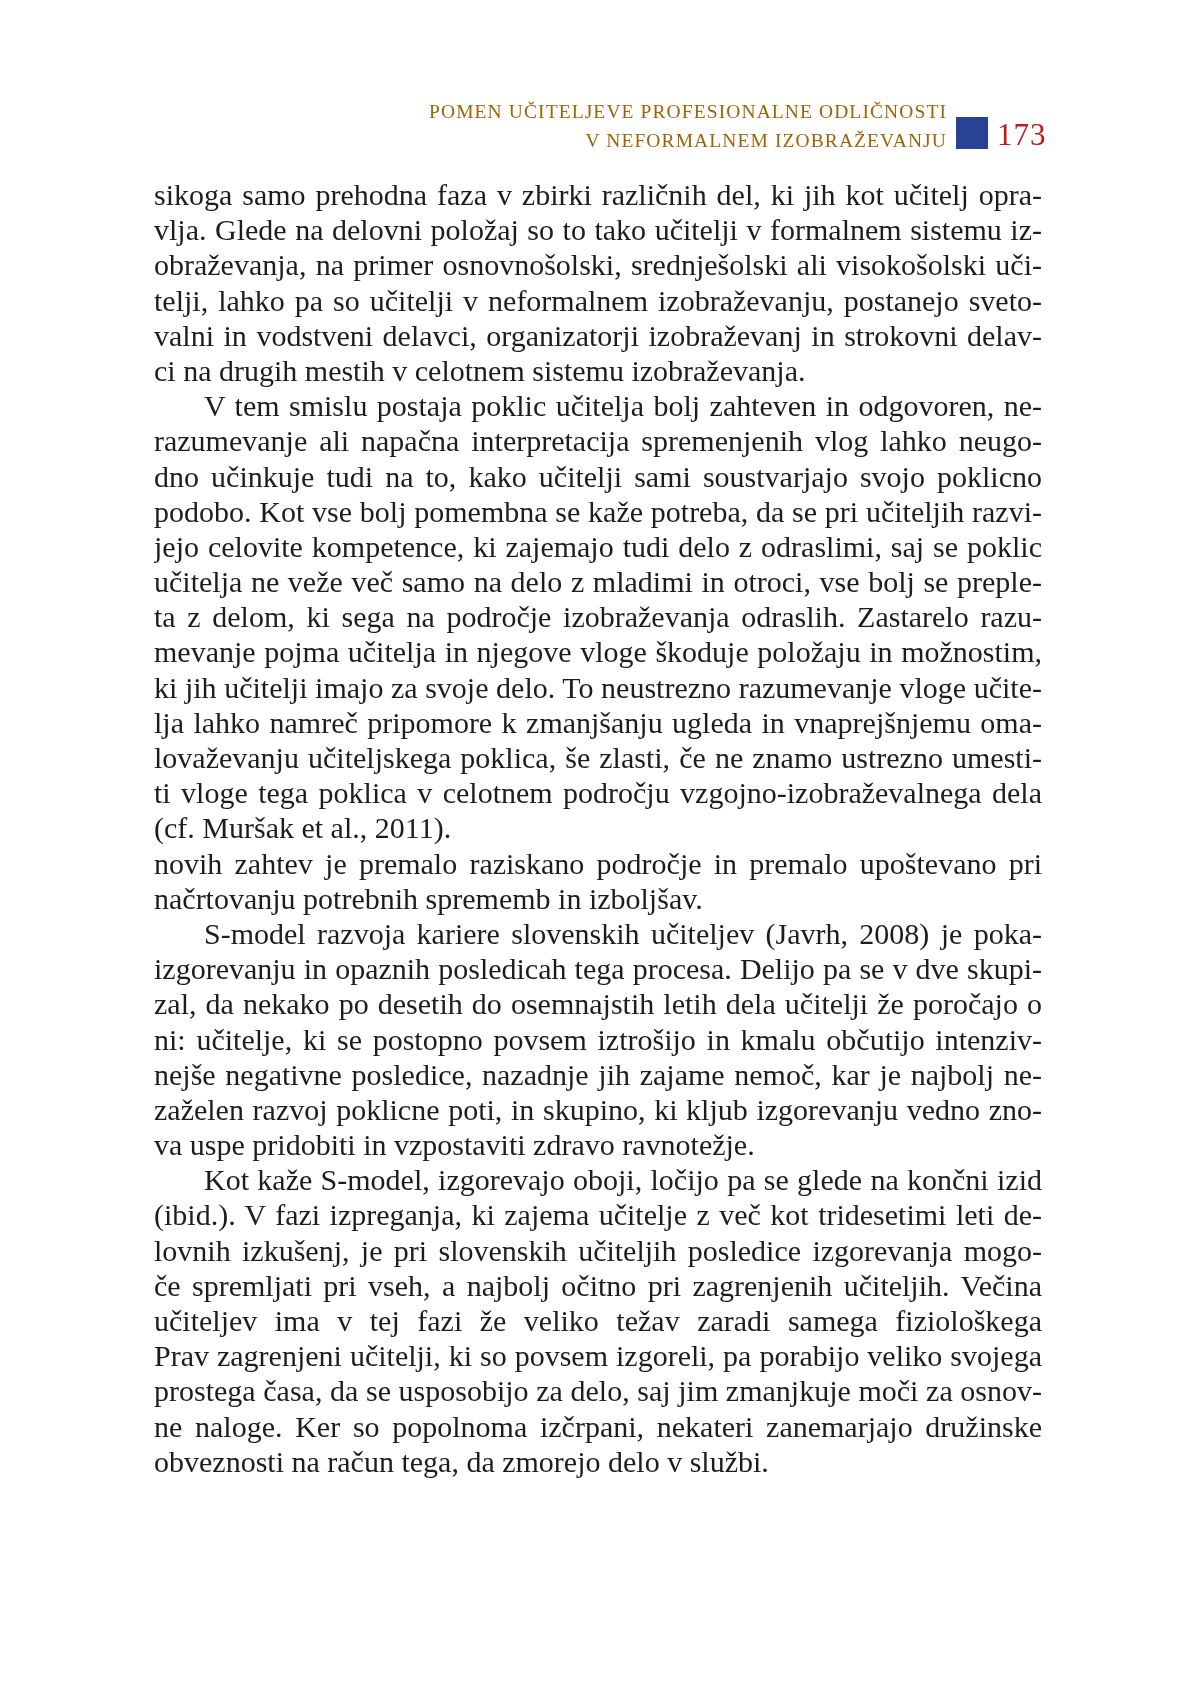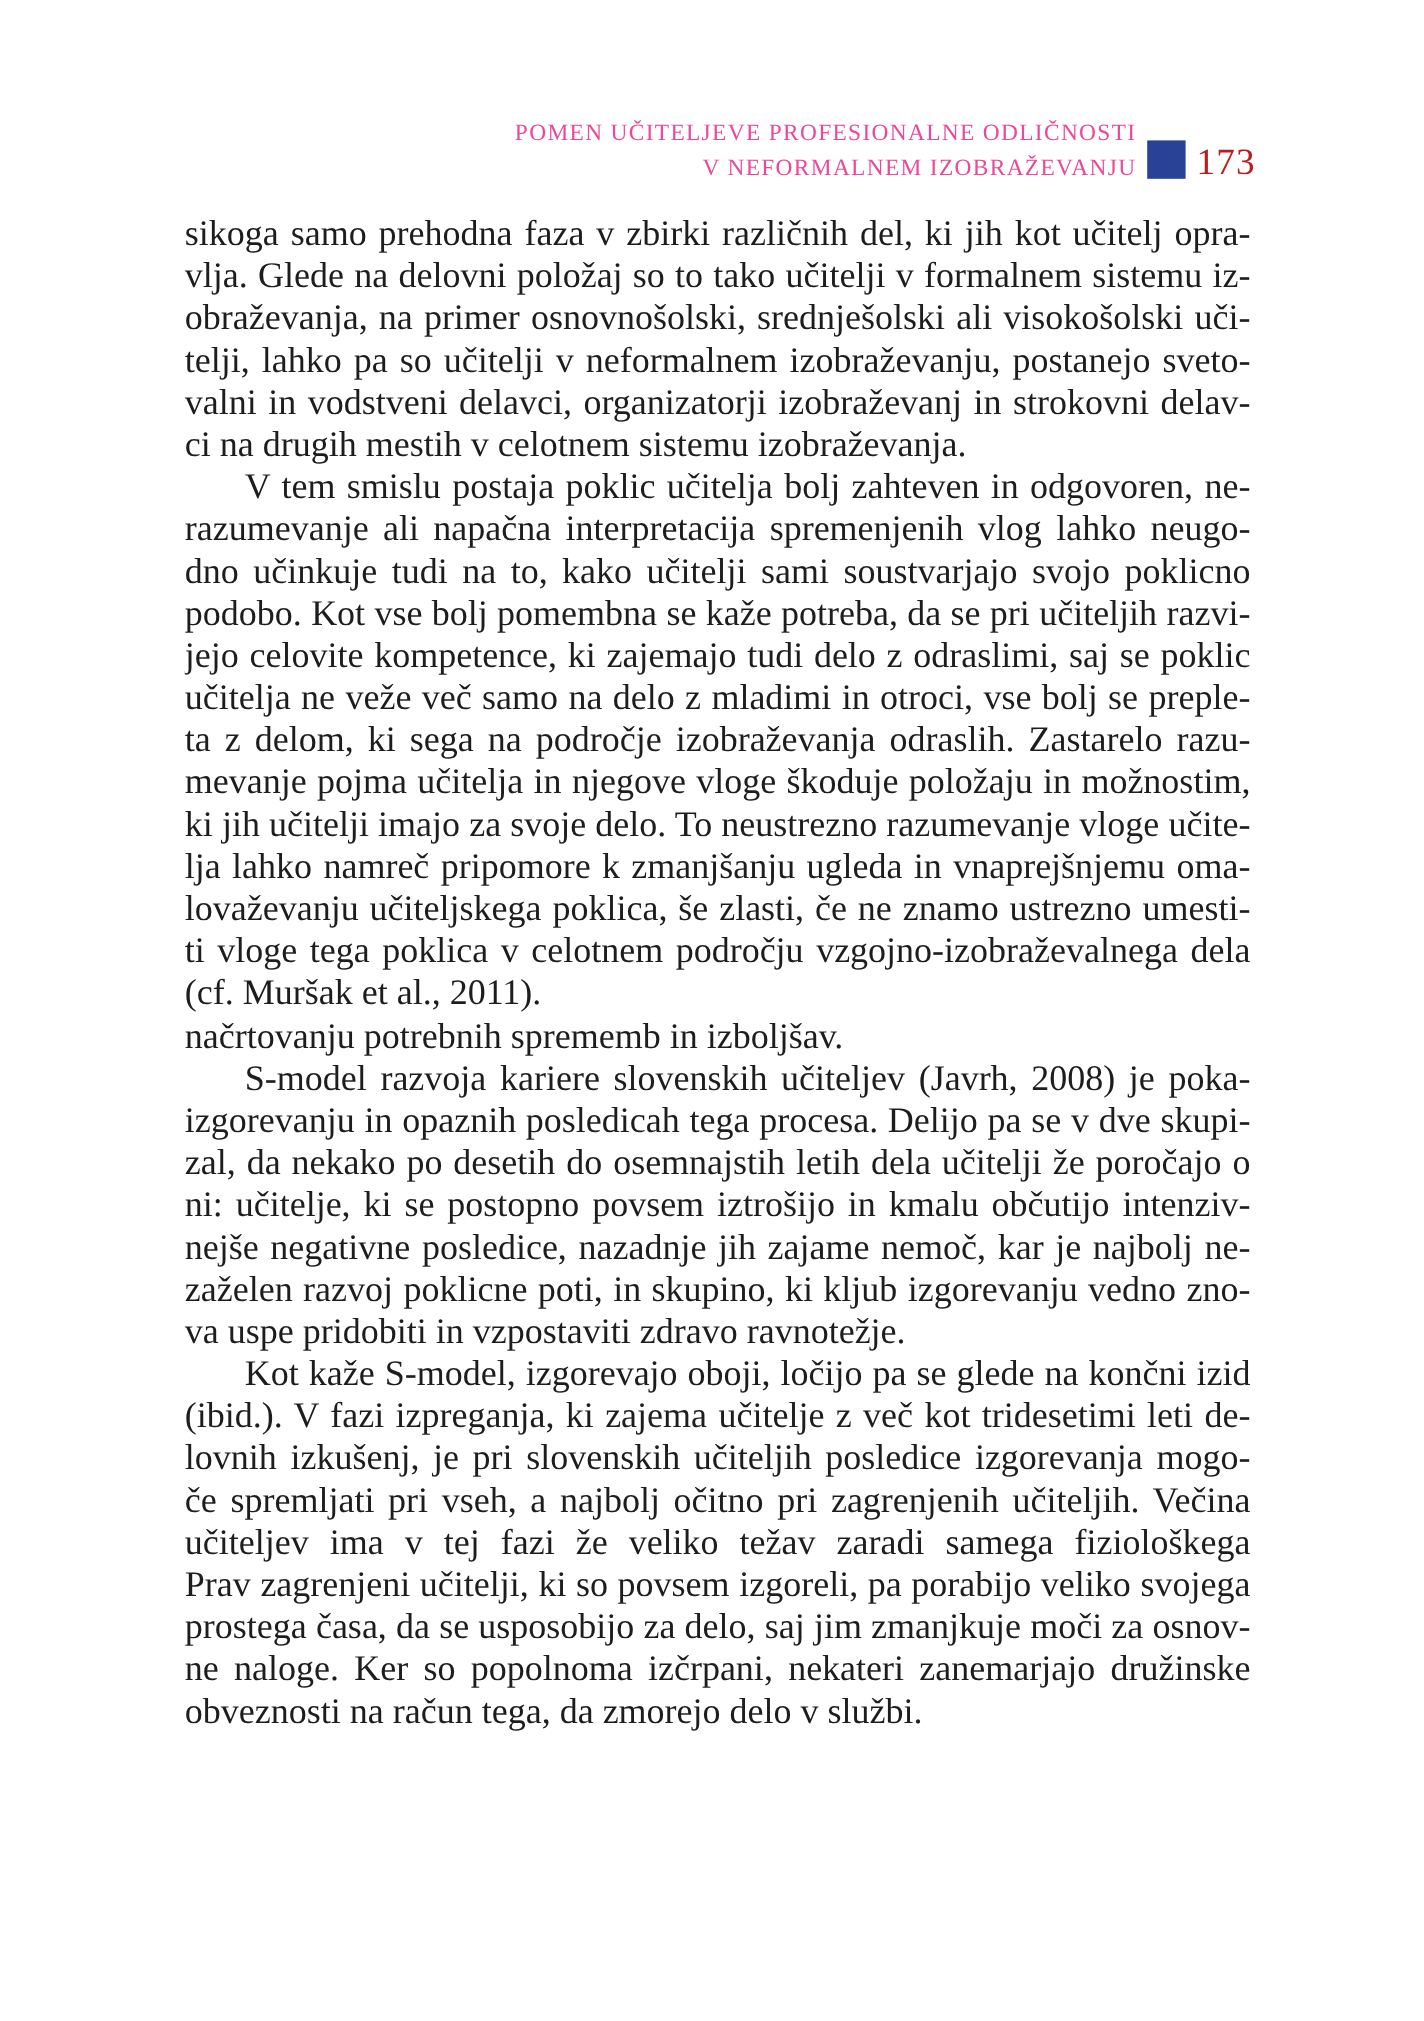--- a/index.html
+++ b/index.html
@@ -19,21 +19,21 @@
 
   
   .running-header {
     position: absolute;
     top: 97px;
     right: 240px;
     text-align: right;
     font-size: 19.5px;
     line-height: 29px;
     letter-spacing: 1.1px;
-    color: #ec4899;
+    color: #a16207;
     white-space: nowrap;
   }
   .accent-square {
     position: absolute;
     left: 956px;
     top: 117px;
     width: 32px;
     height: 32px;
     background: #2a4296;
   }
@@ -104,20 +104,21 @@
         <div class="text-line">učitelja ne veže več samo na delo z mladimi in otroci, vse bolj se preple-</div>
         <div class="text-line">ta z delom, ki sega na področje izobraževanja odraslih. Zastarelo razu-</div>
         <div class="text-line">mevanje pojma učitelja in njegove vloge škoduje položaju in možnostim,</div>
         <div class="text-line">ki jih učitelji imajo za svoje delo. To neustrezno razumevanje vloge učite-</div>
         <div class="text-line">lja lahko namreč pripomore k zmanjšanju ugleda in vnaprejšnjemu oma-</div>
         <div class="text-line">lovaževanju učiteljskega poklica, še zlasti, če ne znamo ustrezno umesti-</div>
         <div class="text-line">ti vloge tega poklica v celotnem področju vzgojno-izobraževalnega dela</div>
         <div class="text-line last">(cf. Muršak et al., 2011).</div>
       </div>
       <div class="paragraph">
+        <div class="text-line">novih zahtev je premalo raziskano področje in premalo upoštevano pri</div>
         <div class="text-line last">načrtovanju potrebnih sprememb in izboljšav.</div>
       </div>
       <div class="paragraph">
         <div class="text-line indent">S-model razvoja kariere slovenskih učiteljev (Javrh, 2008) je poka-</div>
         <div class="text-line">izgorevanju in opaznih posledicah tega procesa. Delijo pa se v dve skupi-</div>
         <div class="text-line">zal, da nekako po desetih do osemnajstih letih dela učitelji že poročajo o</div>
         <div class="text-line">ni: učitelje, ki se postopno povsem iztrošijo in kmalu občutijo intenziv-</div>
         <div class="text-line">nejše negativne posledice, nazadnje jih zajame nemoč, kar je najbolj ne-</div>
         <div class="text-line">zaželen razvoj poklicne poti, in skupino, ki kljub izgorevanju vedno zno-</div>
         <div class="text-line last">va uspe pridobiti in vzpostaviti zdravo ravnotežje.</div>

